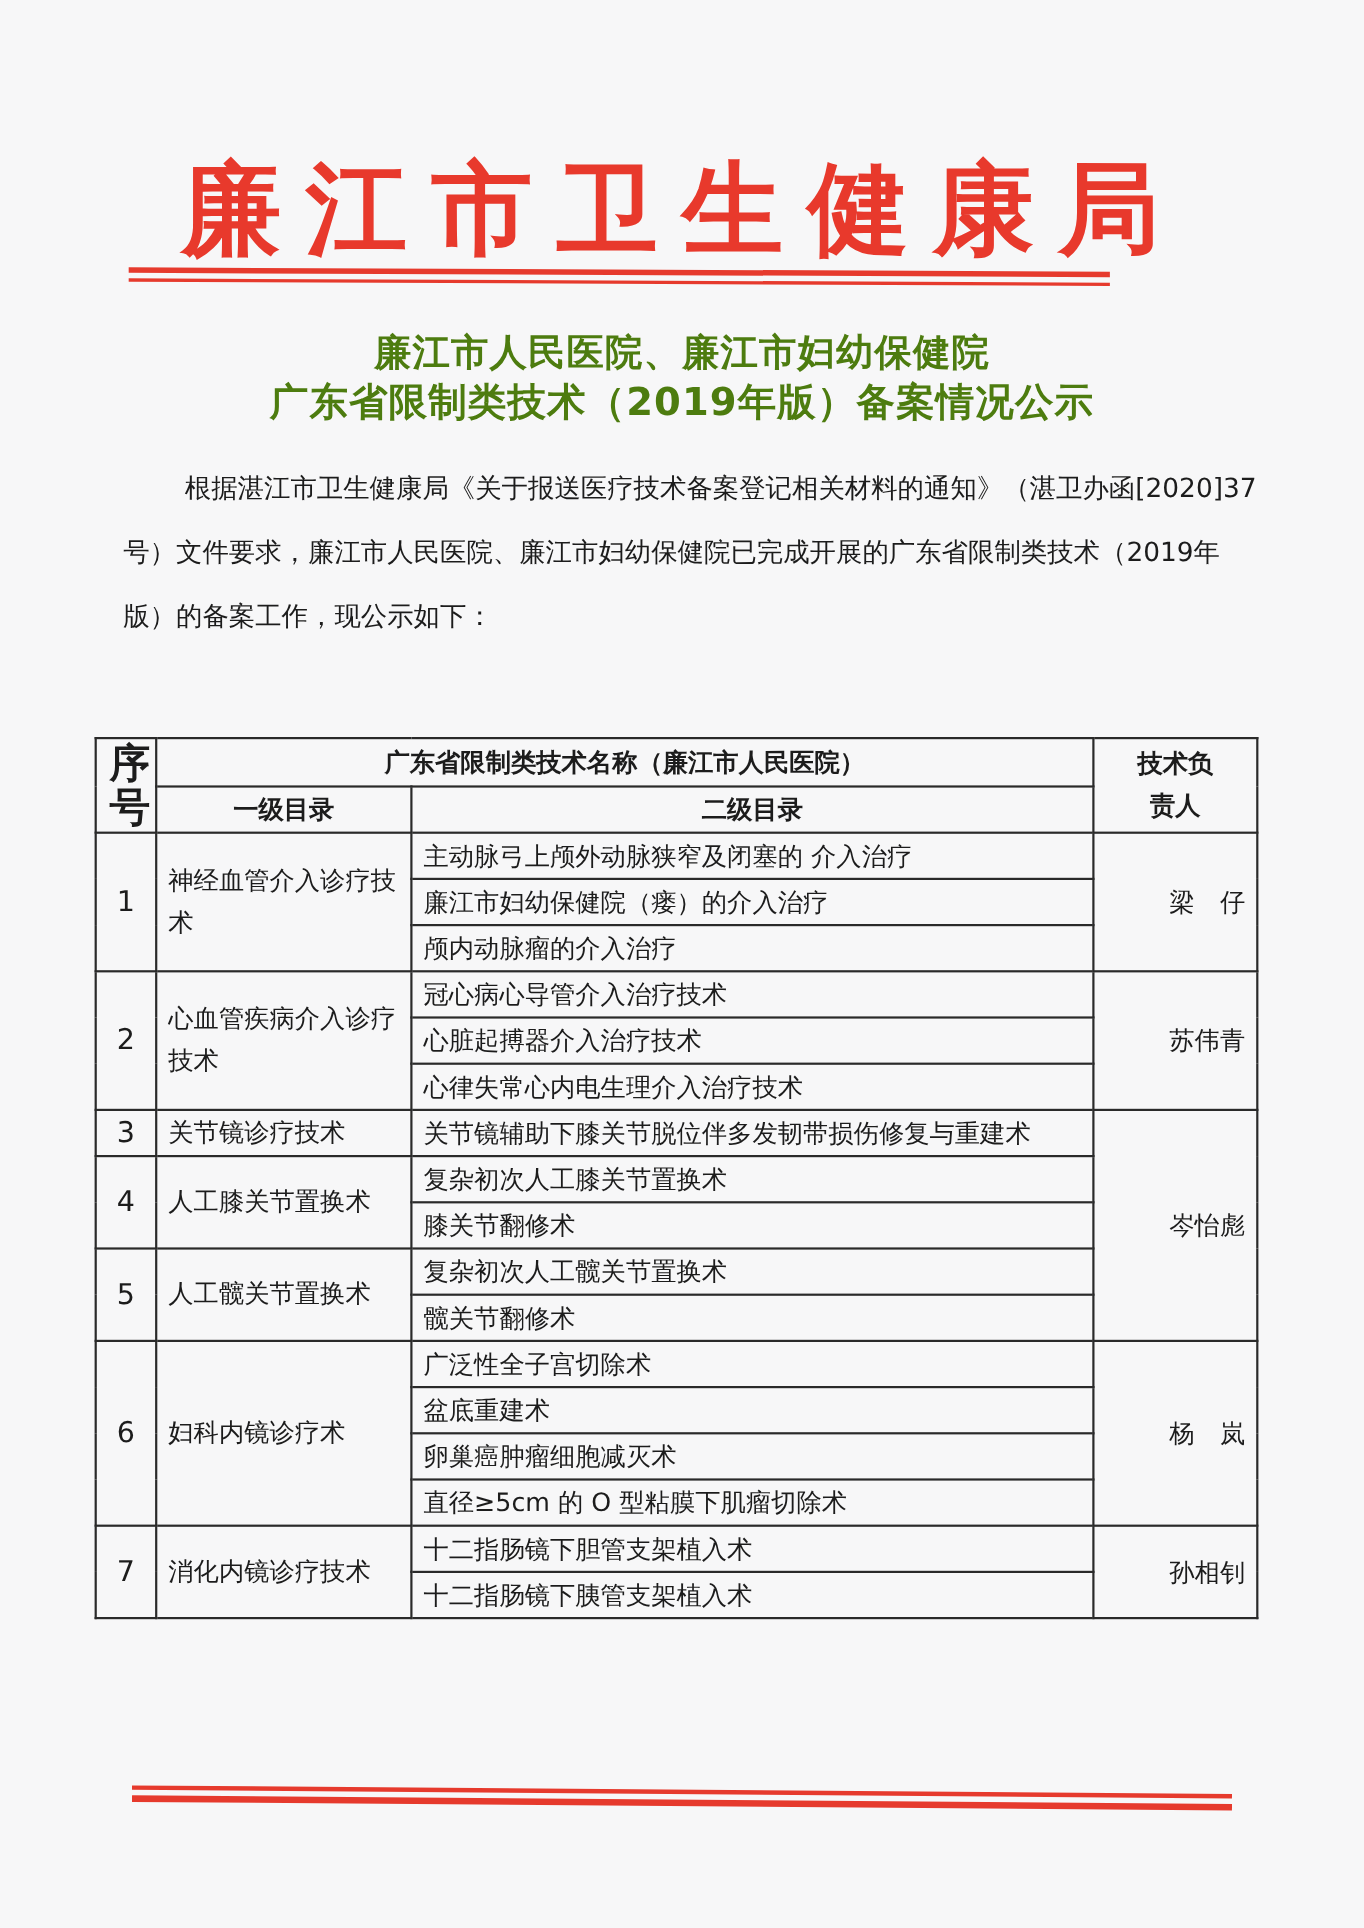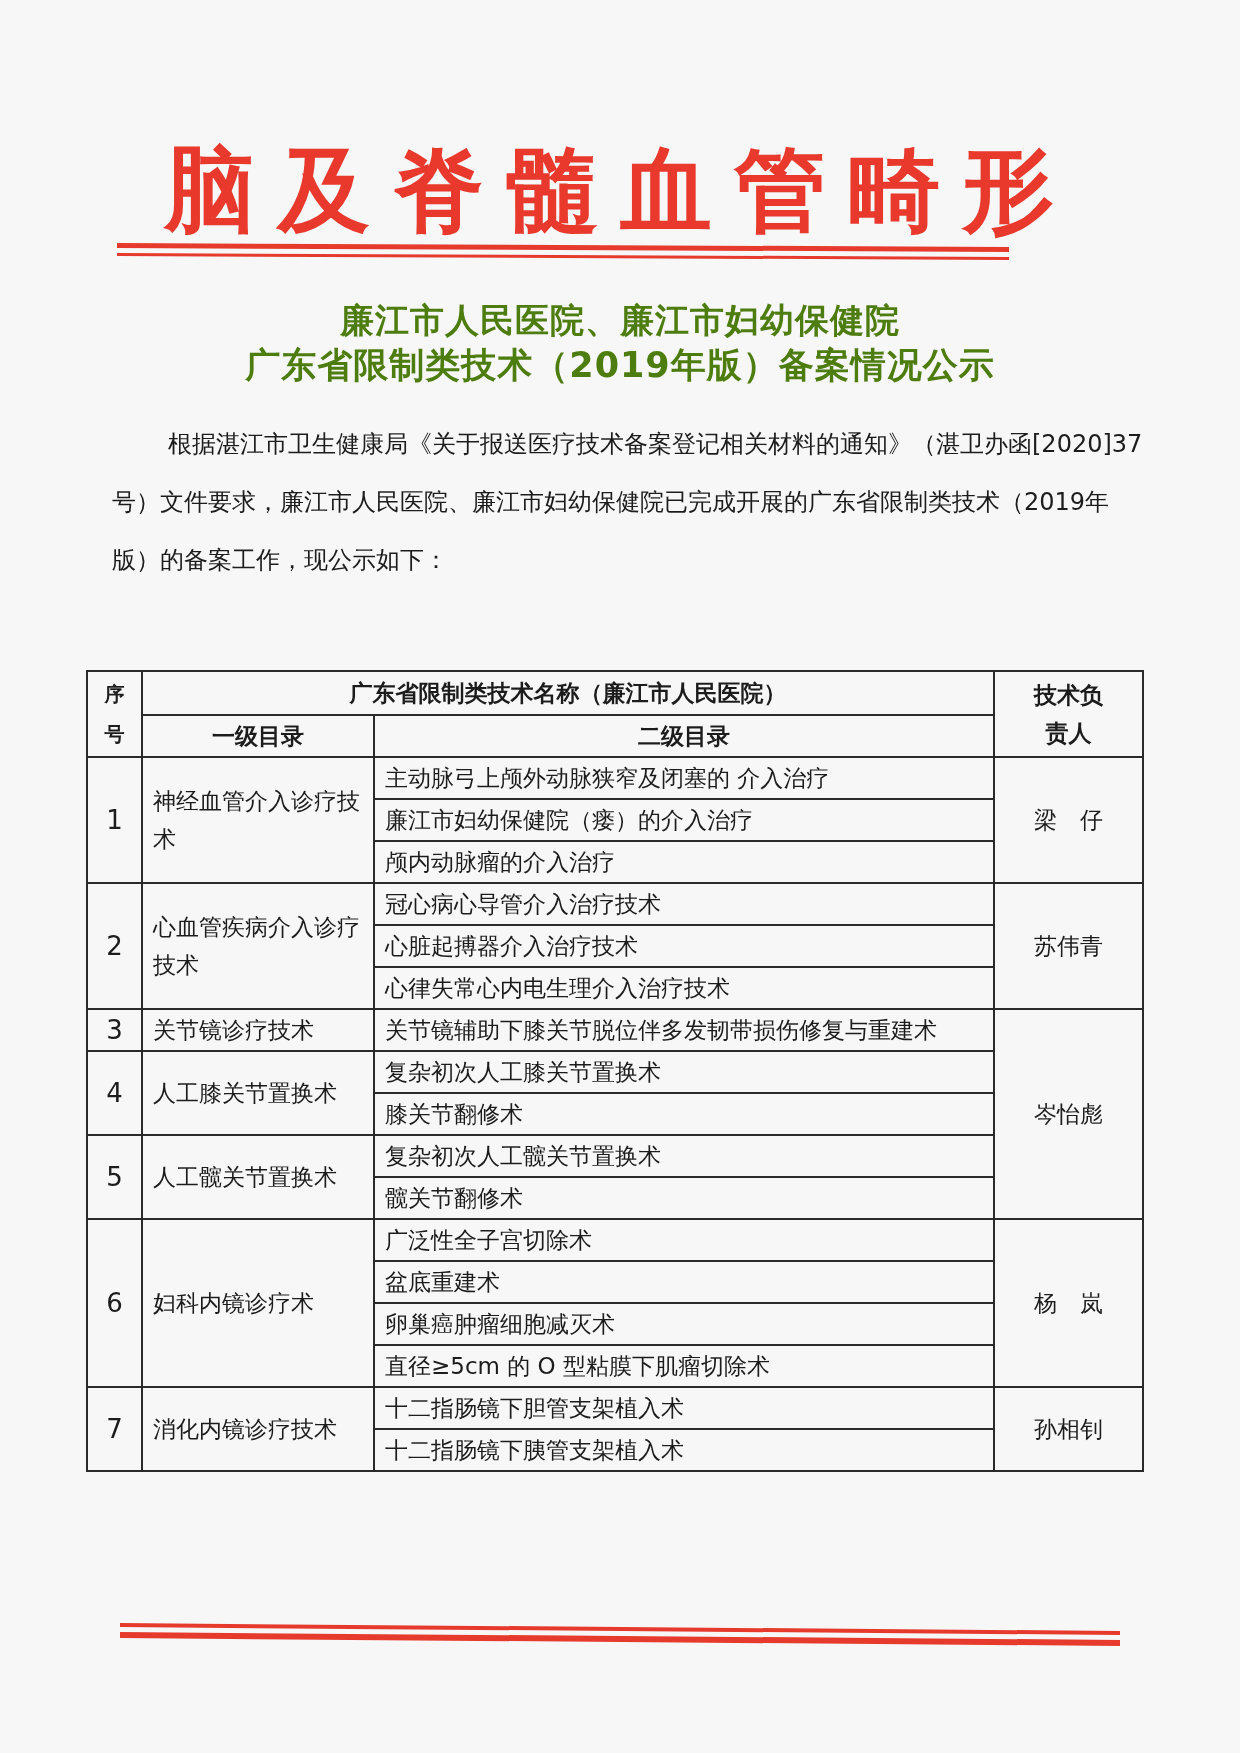--- a/index.html
+++ b/index.html
@@ -29,27 +29,27 @@
     border-collapse:collapse; table-layout:fixed;
     font-size:23px; color:#1c1c1c;
   }
   table.tech td, table.tech th {
     border:2px solid #2a2a2a; padding:0 10px; vertical-align:middle;
   }
   table.tech th { font-weight:bold; font-size:23px; text-align:center; }
   table.tech td.num { text-align:center; font-size:26px; }
   table.tech td.lvl1 { line-height:38px; }
   table.tech td.lvl2 { height:40px; }
-  table.tech td.owner { text-align:center; }
-  .hdr-seq { font-size:20px; line-height:40px; }
+  table.tech td.owner { text-align:right; }
+  .hdr-seq { font-size:37px; line-height:40px; }
 </style>
 </head>
 <body>
 
-<div class="masthead">脑及脊髓血管畸形</div>
+<div class="masthead">廉江市卫生健康局</div>
 <div class="redline" style="left:117px; top:245px; width:892px; height:5px; transform:rotate(0.25deg);"></div>
 <div class="redline" style="left:117px; top:255px; width:892px; height:3px; transform:rotate(0.25deg);"></div>
 
 <div class="subtitle" style="top:298px;">廉江市人民医院、廉江市妇幼保健院</div>
 <div class="subtitle" style="top:342px; font-size:35px;">广东省限制类技术（2019年版）备案情况公示</div>
 
 <div class="para" style="top:415px;">
   <div><span class="indent"></span><span>根据湛江市卫生健康局《关于报送医疗技术备案登记相关材料的通知》（湛卫办函[2020]37</span></div>
   <div>号）文件要求，廉江市人民医院、廉江市妇幼保健院已完成开展的广东省限制类技术（2019年</div>
   <div>版）的备案工作，现公示如下：</div>

